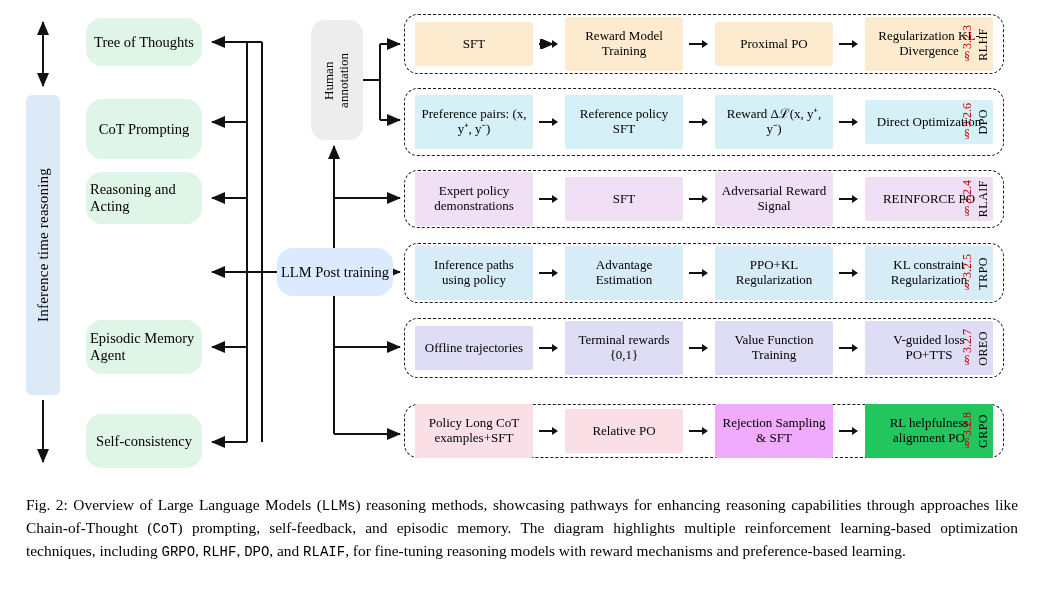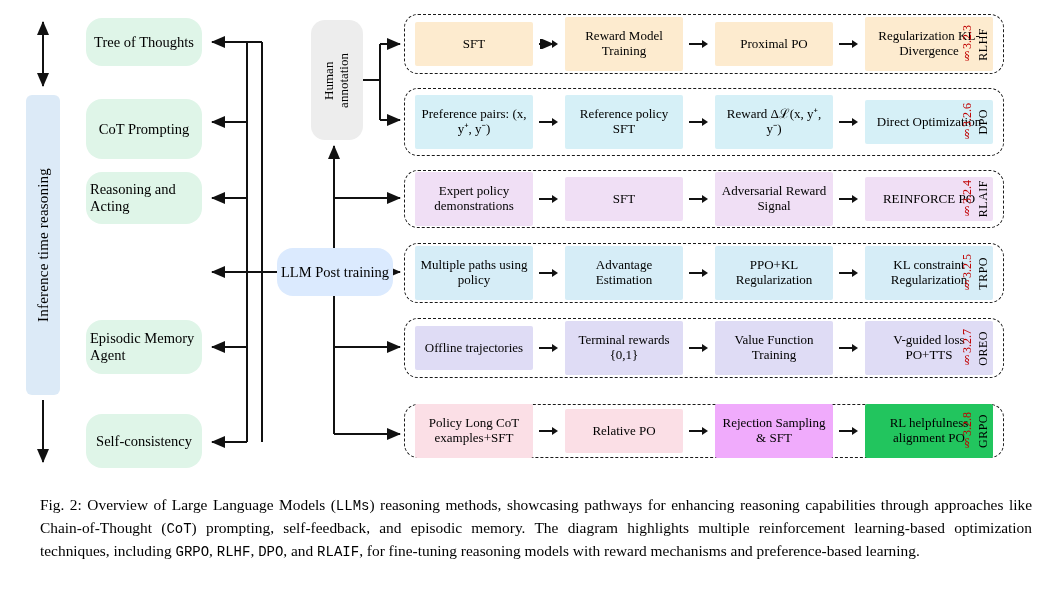--- a/index.html
+++ b/index.html
@@ -174,21 +174,21 @@
     transform: rotate(180deg);
     font-size: 12px;
     white-space: nowrap;
   }
   .tag-sec { color: #c00000; }
   .tag-name { color: #000; letter-spacing: 0.5px; }
 
   
   .caption {
     position: absolute;
-    left: 40px;
+    left: 26px;
     top: 494px;
     width: 992px;
     font-family: "Liberation Serif", serif;
     font-size: 15.4px;
     line-height: 1.42;
     text-align: justify;
   }
   .caption .mono {
     font-family: "Liberation Mono", monospace;
     font-size: 14px;
@@ -355,21 +355,21 @@
         <div class="step" style="background:#f0dff5; width:128px;">REINFORCE PO</div>
       </div>
       <div class="row-tag">
         <span class="tag-sec">§3.2.4</span>
         <span class="tag-name">RLAIF</span>
       </div>
     </div>
 
     <div class="row" style="top:243px; height:60px;">
       <div class="steps">
-        <div class="step" style="background:#d6edf7;">Multiple paths using policy</div>
+        <div class="step" style="background:#d6edf7;">Inference paths using policy</div>
         <div class="arrow">
             <svg width="20" height="10">
               <line x1="0" y1="5" x2="14" y2="5" stroke="#111" stroke-width="2"></line>
               <path d="M13,1 L19,5 L13,9 z" fill="#111"></path>
             </svg>
           </div>
         <div class="step" style="background:#d6edf7;">Advantage Estimation</div>
         <div class="arrow">
             <svg width="20" height="10">
               <line x1="0" y1="5" x2="14" y2="5" stroke="#111" stroke-width="2"></line>

